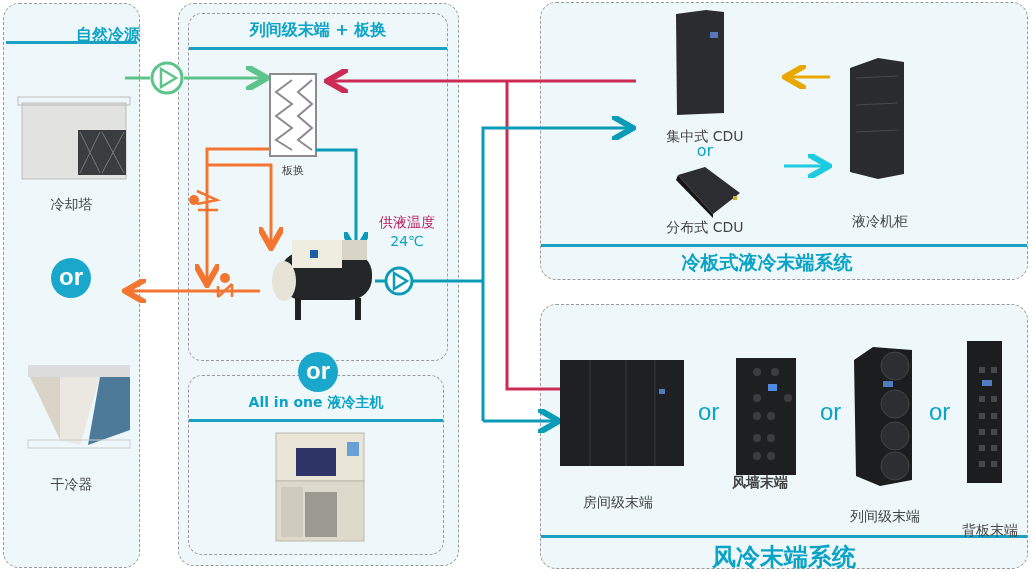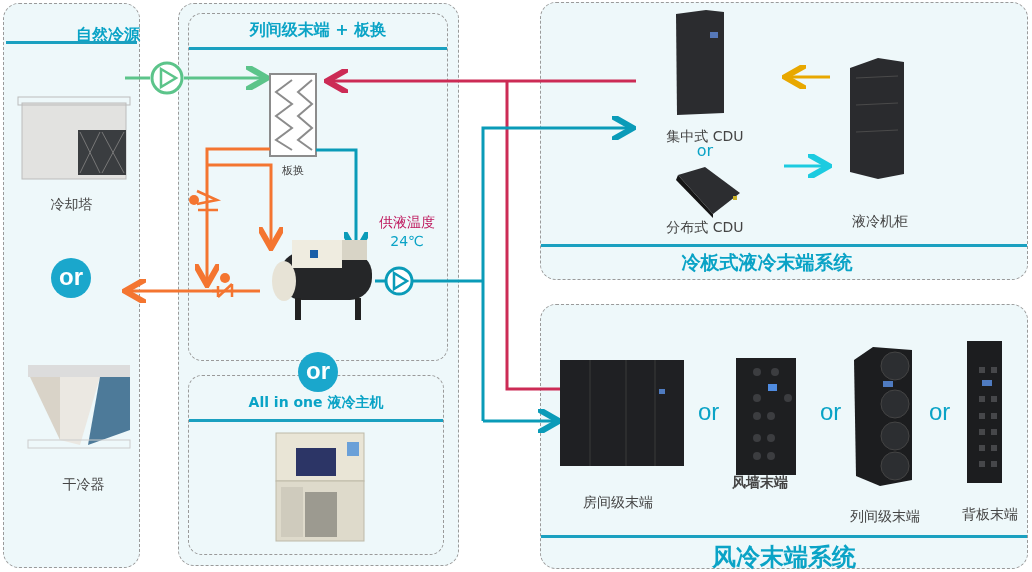--- a/index.html
+++ b/index.html
@@ -212,31 +212,31 @@
       <rect x="979" y="445" width="6" height="6"></rect>
         <rect x="991" y="445" width="6" height="6"></rect>
       <rect x="979" y="461" width="6" height="6"></rect>
         <rect x="991" y="461" width="6" height="6"></rect>
     </g>
   </g>
 </svg>
 
 <div class="label" style="left:3px;top:196px;width:137px;text-align:center;">冷却塔</div>
 <div class="or-badge" style="left:51px;top:258px;">or</div>
-<div class="label" style="left:3px;top:476px;width:137px;padding-left:12px;">干冷器</div>
+<div class="label" style="left:3px;top:476px;width:137px;">干冷器</div>
 
 <div class="label" style="left:268px;top:163px;width:50px;font-size:11px;">板换</div>
 <div class="label" style="left:372px;top:214px;width:70px;color:#be185d;">供液温度</div>
 <div class="label" style="left:372px;top:233px;width:70px;color:#0aa3c6;">24℃</div>
 <div class="or-badge" style="left:298px;top:352px;">or</div>
 
 <div class="label" style="left:655px;top:121px;width:100px;margin-top:7px;">集中式 CDU</div>
 <div class="label" style="left:655px;top:141px;width:100px;color:#0aa3c6;font-size:16px;">or</div>
 <div class="label" style="left:655px;top:219px;width:100px;">分布式 CDU</div>
 <div class="label" style="left:840px;top:205px;width:80px;margin-top:8px;">液冷机柜</div>
 
 <div class="label" style="left:568px;top:494px;width:100px;">房间级末端</div>
 <div class="or-text" style="left:698px;top:398px;">or</div>
 <div class="label" style="left:720px;top:474px;width:80px;font-weight:bold;">风墙末端</div>
 <div class="or-text" style="left:820px;top:398px;">or</div>
 <div class="label" style="left:835px;top:508px;width:100px;">列间级末端</div>
 <div class="or-text" style="left:929px;top:398px;">or</div>
-<div class="label" style="left:950px;top:506px;width:80px;">背板末端</div>
+<div class="label" style="left:950px;top:522px;width:80px;">背板末端</div>
 
 </body></html>

